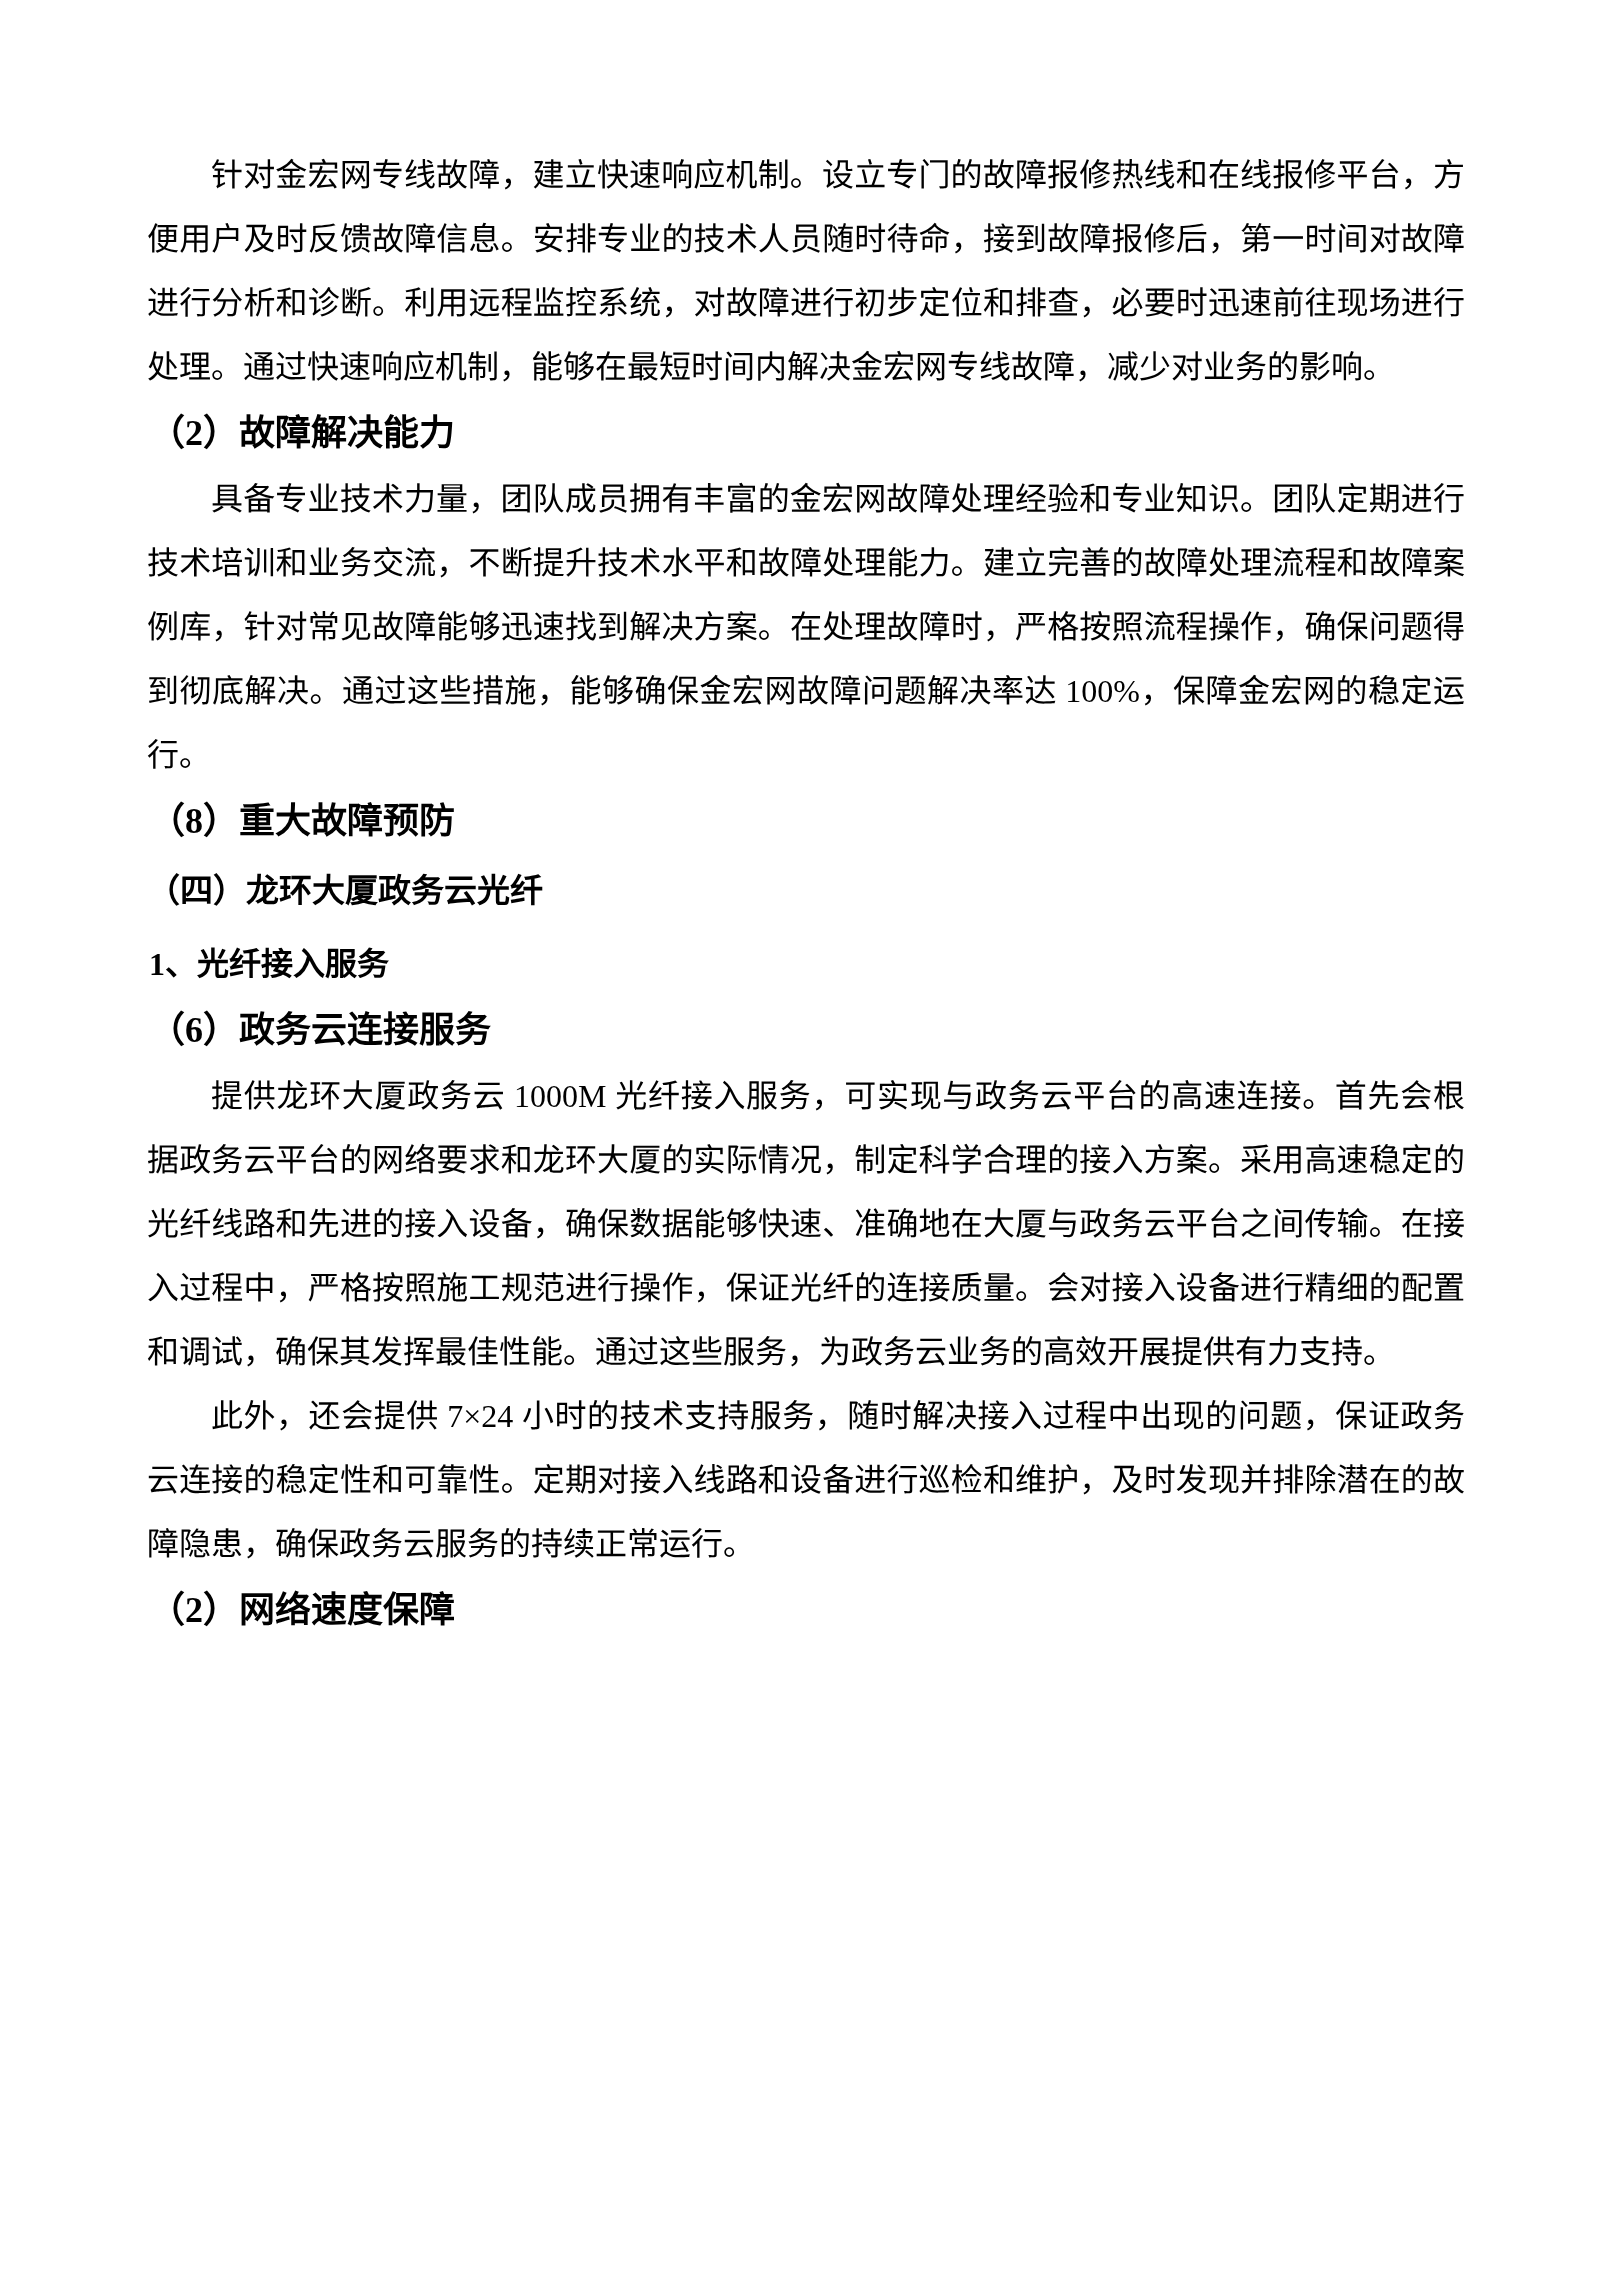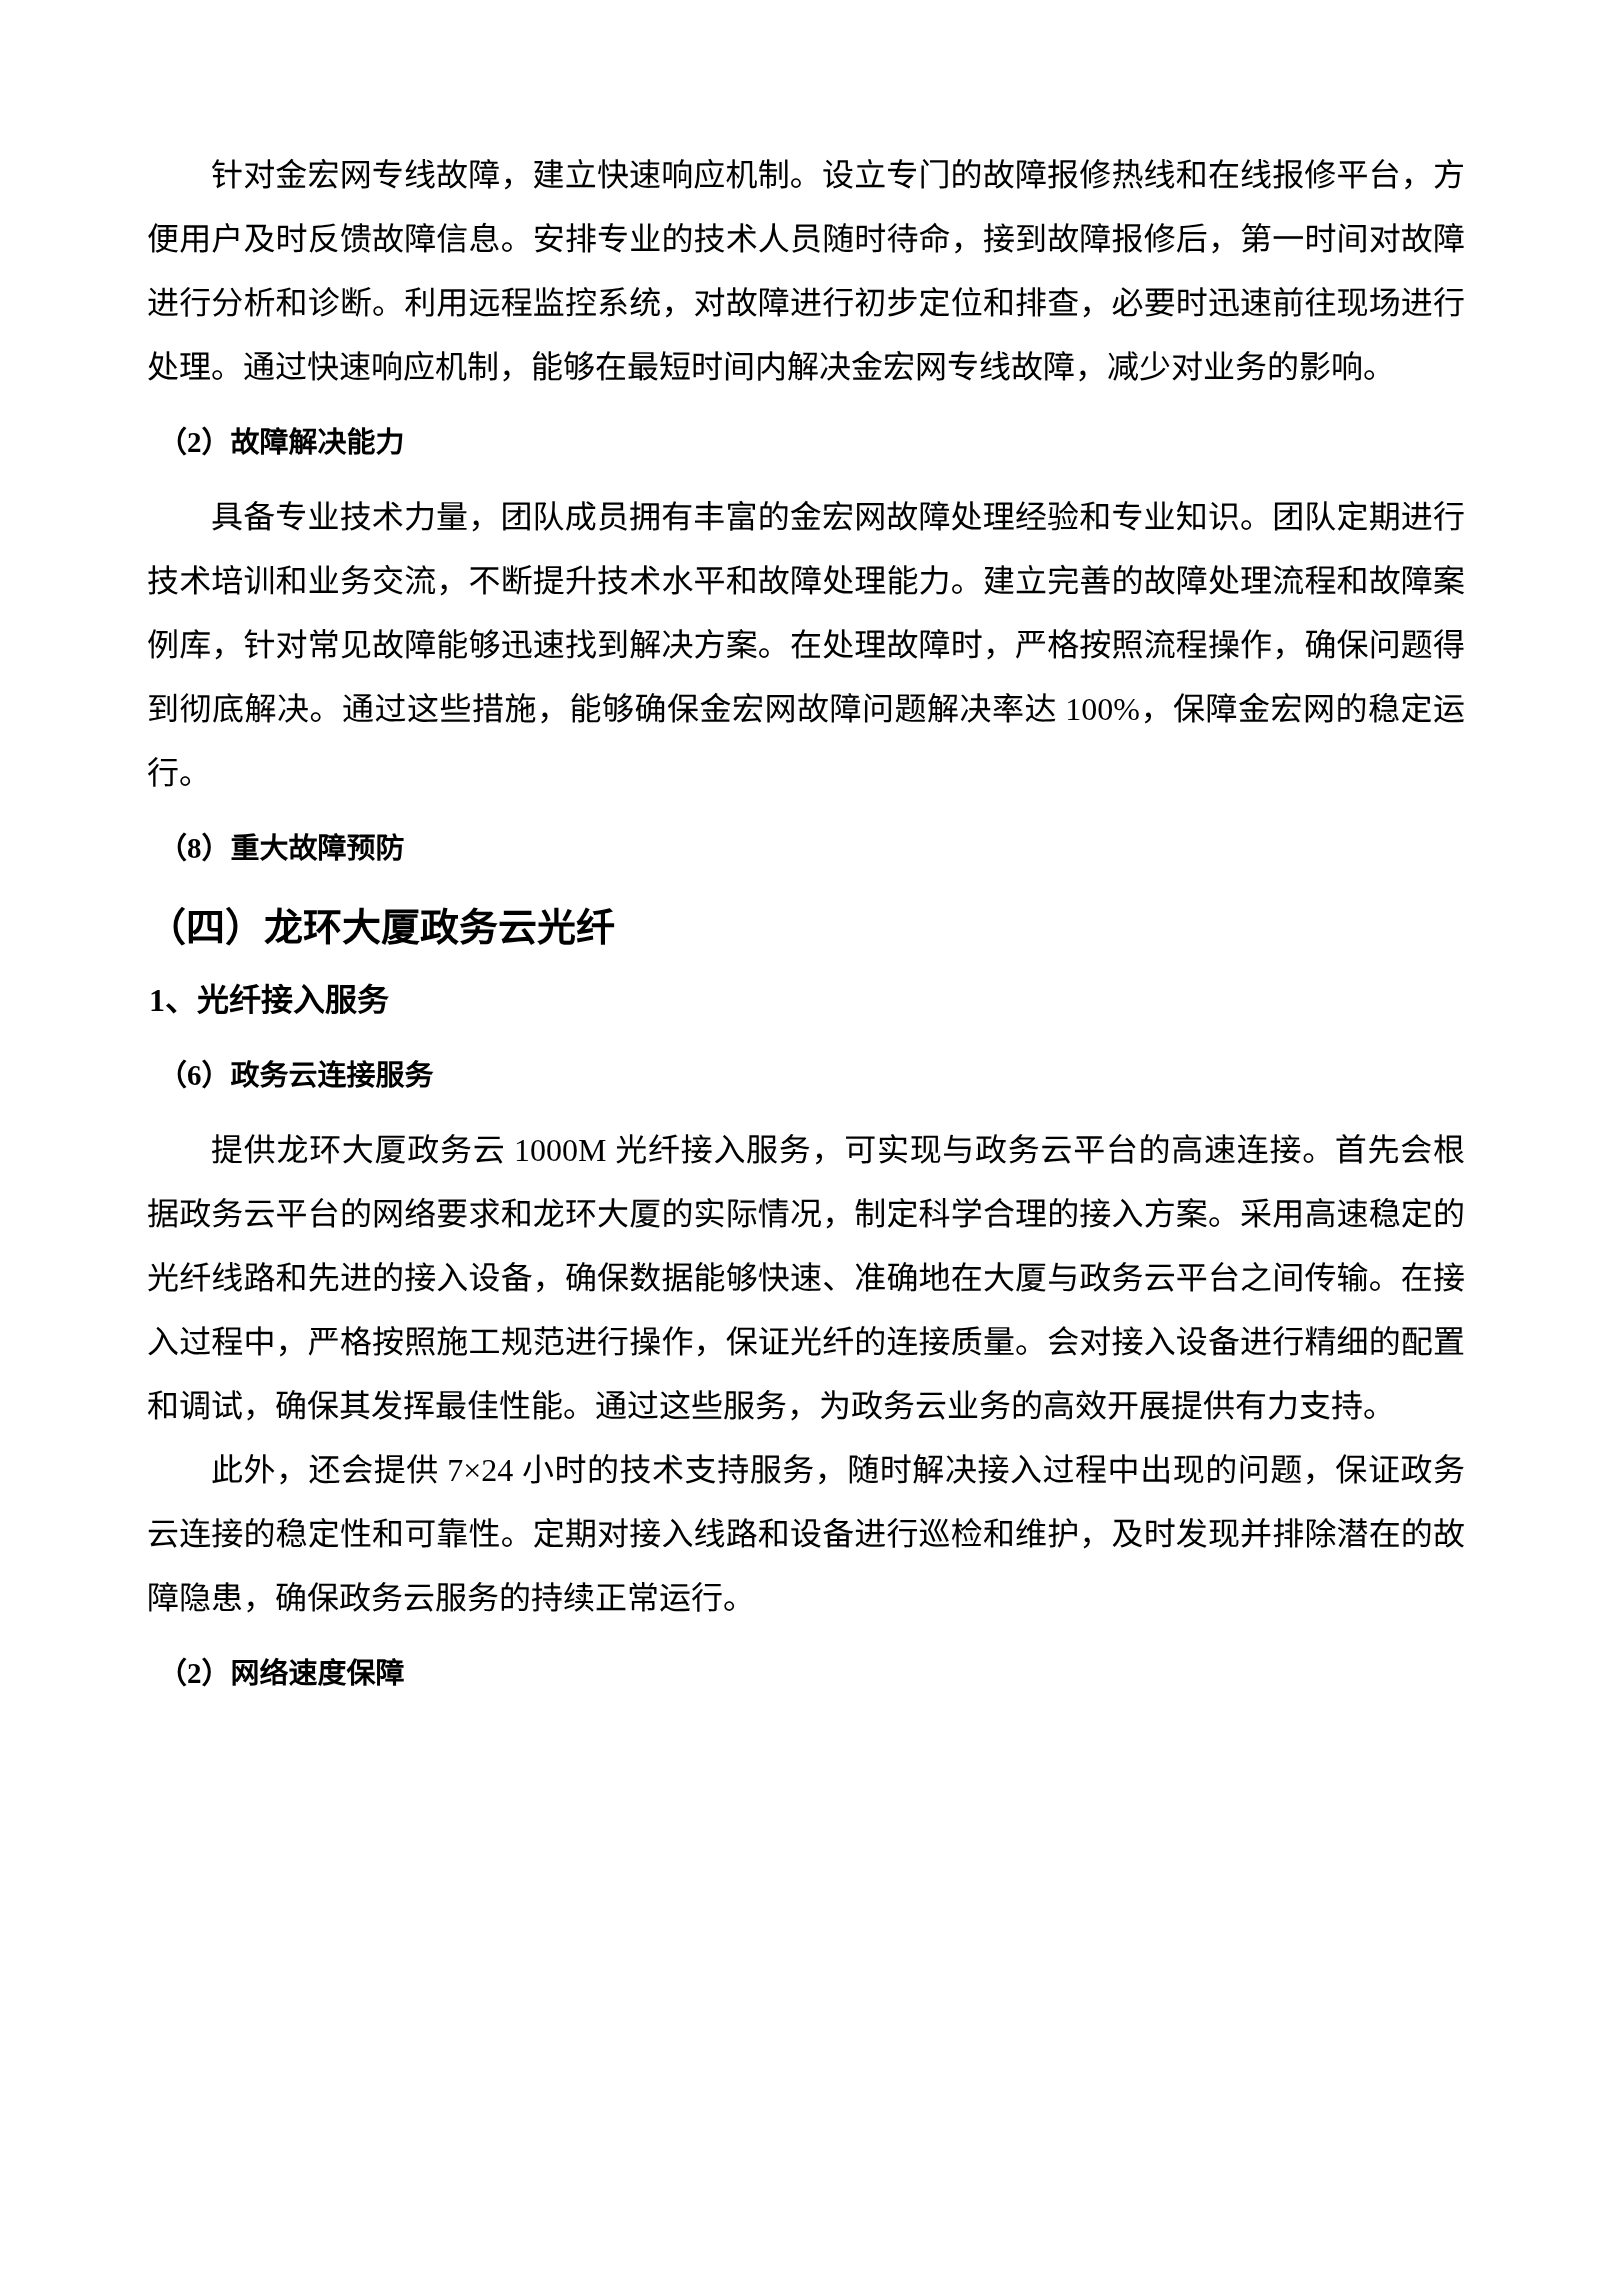--- a/index.html
+++ b/index.html
@@ -22,36 +22,36 @@
     margin: 0;
     font-size: 32px;
     line-height: 64px;
     text-indent: 2em;
     text-align: justify;
     text-align-last: left;
     font-weight: 400;
     word-break: normal;
   }
   .heading-sub {
-    margin: 11px;
-    font-size: 29px;
+    margin: 2px;
+    font-size: 36px;
     line-height: 64px;
     font-weight: 700;
     text-align: left;
   }
   .heading-num {
     margin: 2px;
     font-size: 32px;
     line-height: 64px;
     font-weight: 700;
     text-align: left;
   }
   .heading-section {
     margin: 0 0 3.9px 0;
-    font-size: 39px;
+    font-size: 33px;
     line-height: 73px;
     font-weight: 700;
     text-align: left;
   }
 </style>
 </head>
 <body>
 
 <div class="page">
   <p class="para">针对金宏网专线故障，建立快速响应机制。设立专门的故障报修热线和在线报修平台，方便用户及时反馈故障信息。安排专业的技术人员随时待命，接到故障报修后，第一时间对故障进行分析和诊断。利用远程监控系统，对故障进行初步定位和排查，必要时迅速前往现场进行处理。通过快速响应机制，能够在最短时间内解决金宏网专线故障，减少对业务的影响。</p>

